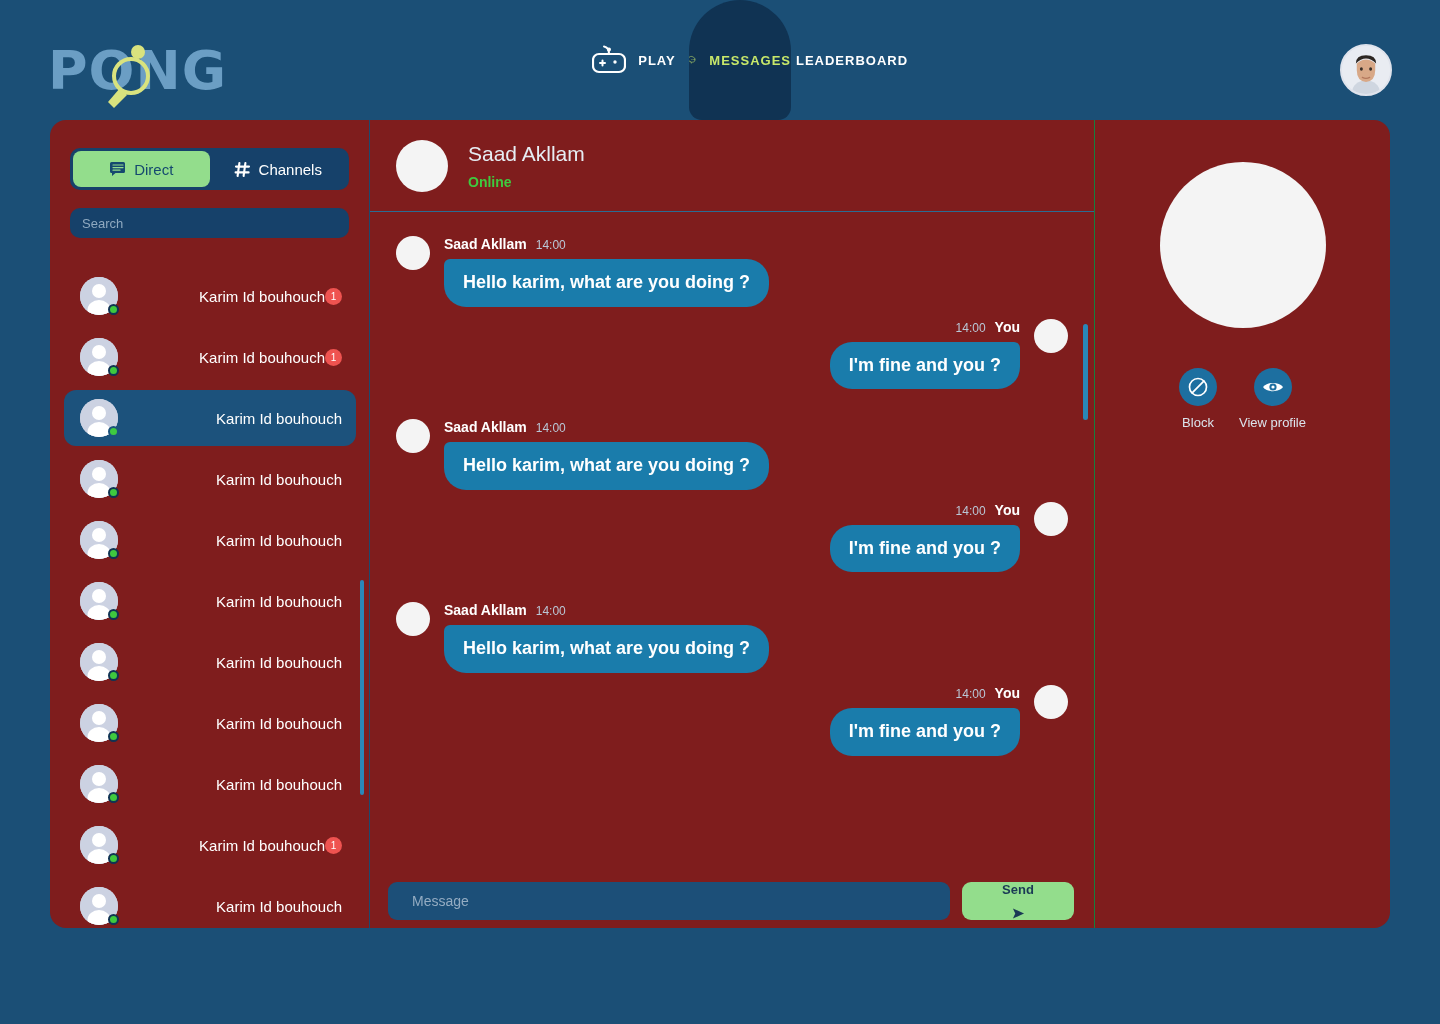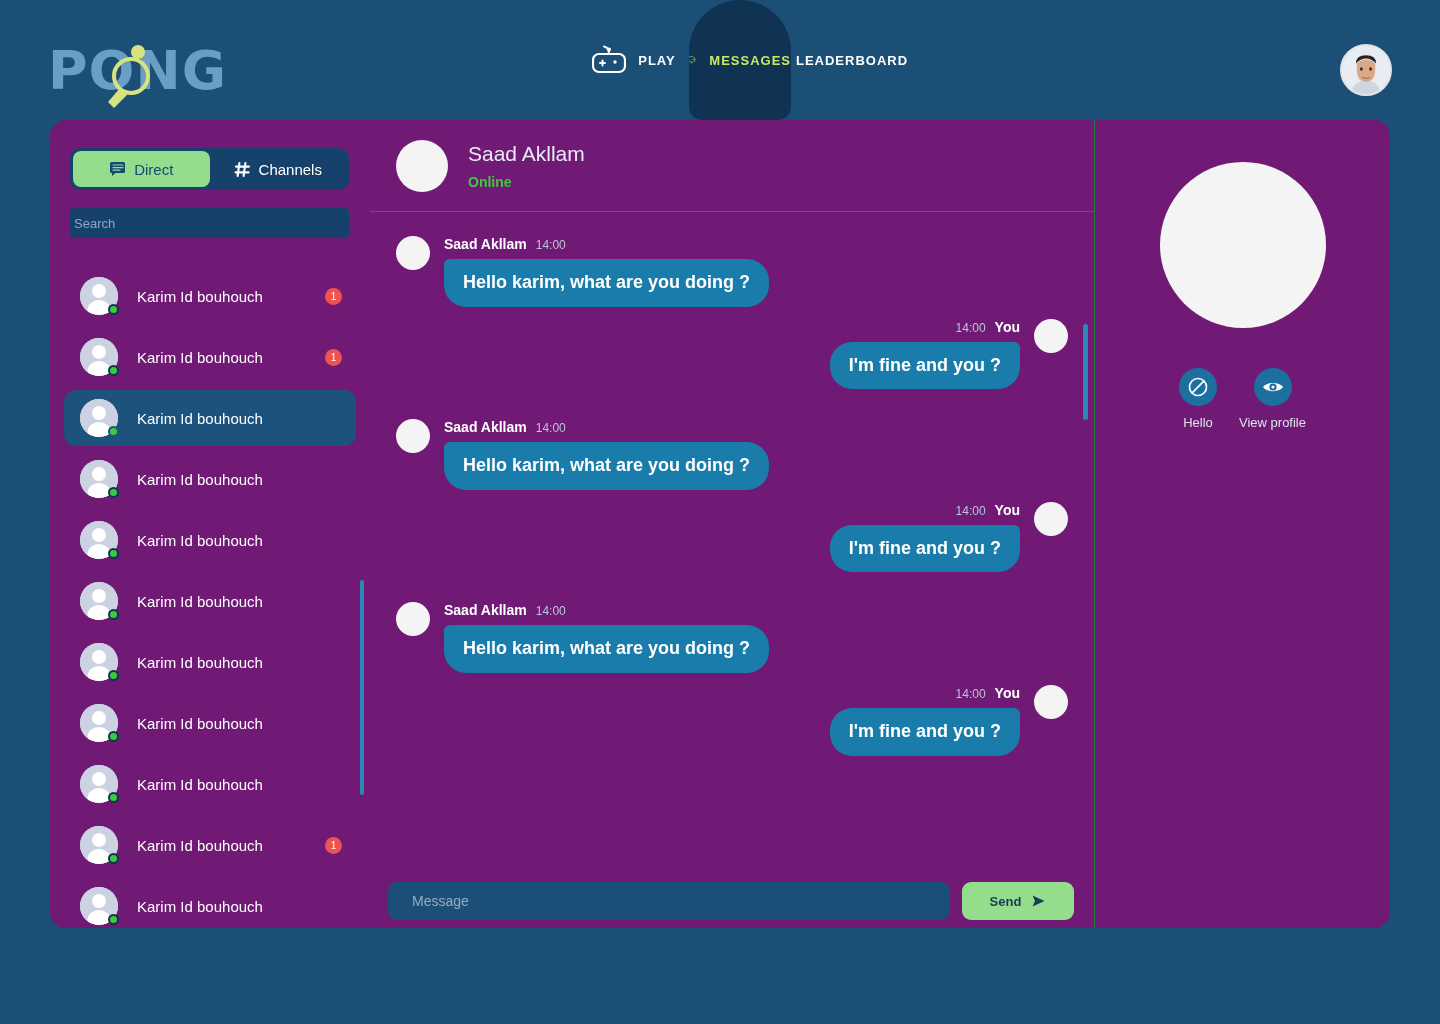--- a/index.html
+++ b/index.html
@@ -51,21 +51,21 @@
     width: 52px; height: 52px; border-radius: 50%;
     background: #e8eaf0; overflow: hidden; cursor: pointer;
     border: 2px solid #dfe3ec;
   }
   .me-face { position: absolute; left: 0; top: 0; width: 100%; height: 100%; }
 
   
   .shell {
     position: absolute; left: 50px; top: 120px;
     width: 1340px; height: 808px;
-    background: #701a75;
+    background: #7f1d1d;
     border-radius: 16px;
     display: flex;
     overflow: hidden;
   }
 
   
   .sidebar {
     width: 320px; height: 840px;
     border-right: 1px solid #1d4a70;
     position: relative;
@@ -79,30 +79,30 @@
   .tab {
     flex: 1; display: flex; align-items: center; justify-content: center; gap: 8px;
     border-radius: 8px; font-size: 15px; color: #ffffff; cursor: pointer;
   }
   .tab.active { background: #93dd8c; color: #15496f; font-weight: 400; }
   .tab-ic { display: block; }
 
   .search-wrap { margin: 18px 20px 0 20px; }
   .search-input {
     width: 100%; height: 30px; border: none; outline: none;
-    background: #16416a; border-radius: 4px;
-    color: #ffffff; font-size: 13px; padding: 0 4px;
+    background: #16416a; border-radius: 10px;
+    color: #ffffff; font-size: 13px; padding: 0 12px;
     font-family: "Liberation Sans", sans-serif;
   }
   .search-input::placeholder { color: #8fa9c0; }
 
   .dm-list {
     position: absolute; left: 0; top: 140px;
     width: 320px; height: 700px;
-    overflow: hidden; padding: 8px 14px 8px 14px;
+    overflow: hidden; padding: 8px 14px 8px 14px; text-align: right;
   }
   .dm-item {
     height: 56px; display: flex; align-items: center;
     padding: 0 14px 0 16px; border-radius: 12px; margin-bottom: 5px;
     cursor: pointer; position: relative;
   }
   .dm-item.selected { background: #1c527c; }
   .dm-avatar {
     width: 38px; height: 38px; border-radius: 50%;
     background: #ccd2e2; position: relative; flex: 0 0 38px; overflow: visible;
@@ -193,20 +193,21 @@
     font-size: 14px; padding: 0 24px;
     font-family: "Liberation Sans", sans-serif;
   }
   .msg-input::placeholder { color: #94acc2; }
   .send-btn {
     width: 112px; height: 38px; border: none; border-radius: 9px;
     background: #93dd8c; color: #1a3a55;
     font-size: 13px; font-weight: 700; cursor: pointer;
     display: flex; align-items: center; justify-content: center; gap: 10px;
     font-family: "Liberation Sans", sans-serif;
+    flex-direction: column;
   }
 
   
   .profile {
     flex: 1; height: 840px; position: relative;
     display: flex; flex-direction: column; align-items: center;
     padding-top: 42px;
   }
   .pf-avatar {
     width: 166px; height: 166px; border-radius: 50%; background: #f4f4f4;
@@ -530,21 +531,21 @@
     <div class="pf-avatar"></div>
     <div class="pf-actions">
 
       <div class="pf-action">
         <div class="pf-circle">
           <svg width="22" height="22" viewBox="0 0 22 22">
             <circle cx="11" cy="11" r="8.5" fill="none" stroke="#ffffff" stroke-width="1.7"></circle>
             <path d="M5.2 16.8 L16.8 5.2" stroke="#ffffff" stroke-width="1.7" stroke-linecap="round"></path>
           </svg>
         </div>
-        <div class="pf-label">Hello</div>
+        <div class="pf-label">Block</div>
       </div>
 
       <div class="pf-action">
         <div class="pf-circle">
           <svg width="24" height="20" viewBox="0 0 24 20">
             <path d="M2 10 C5.5 4.5 18.5 4.5 22 10 C18.5 15.5 5.5 15.5 2 10 Z" fill="#ffffff"></path>
             <circle cx="12" cy="10" r="3.6" fill="#1d6fa0"></circle>
             <circle cx="12" cy="10" r="1.6" fill="#ffffff"></circle>
           </svg>
         </div>

